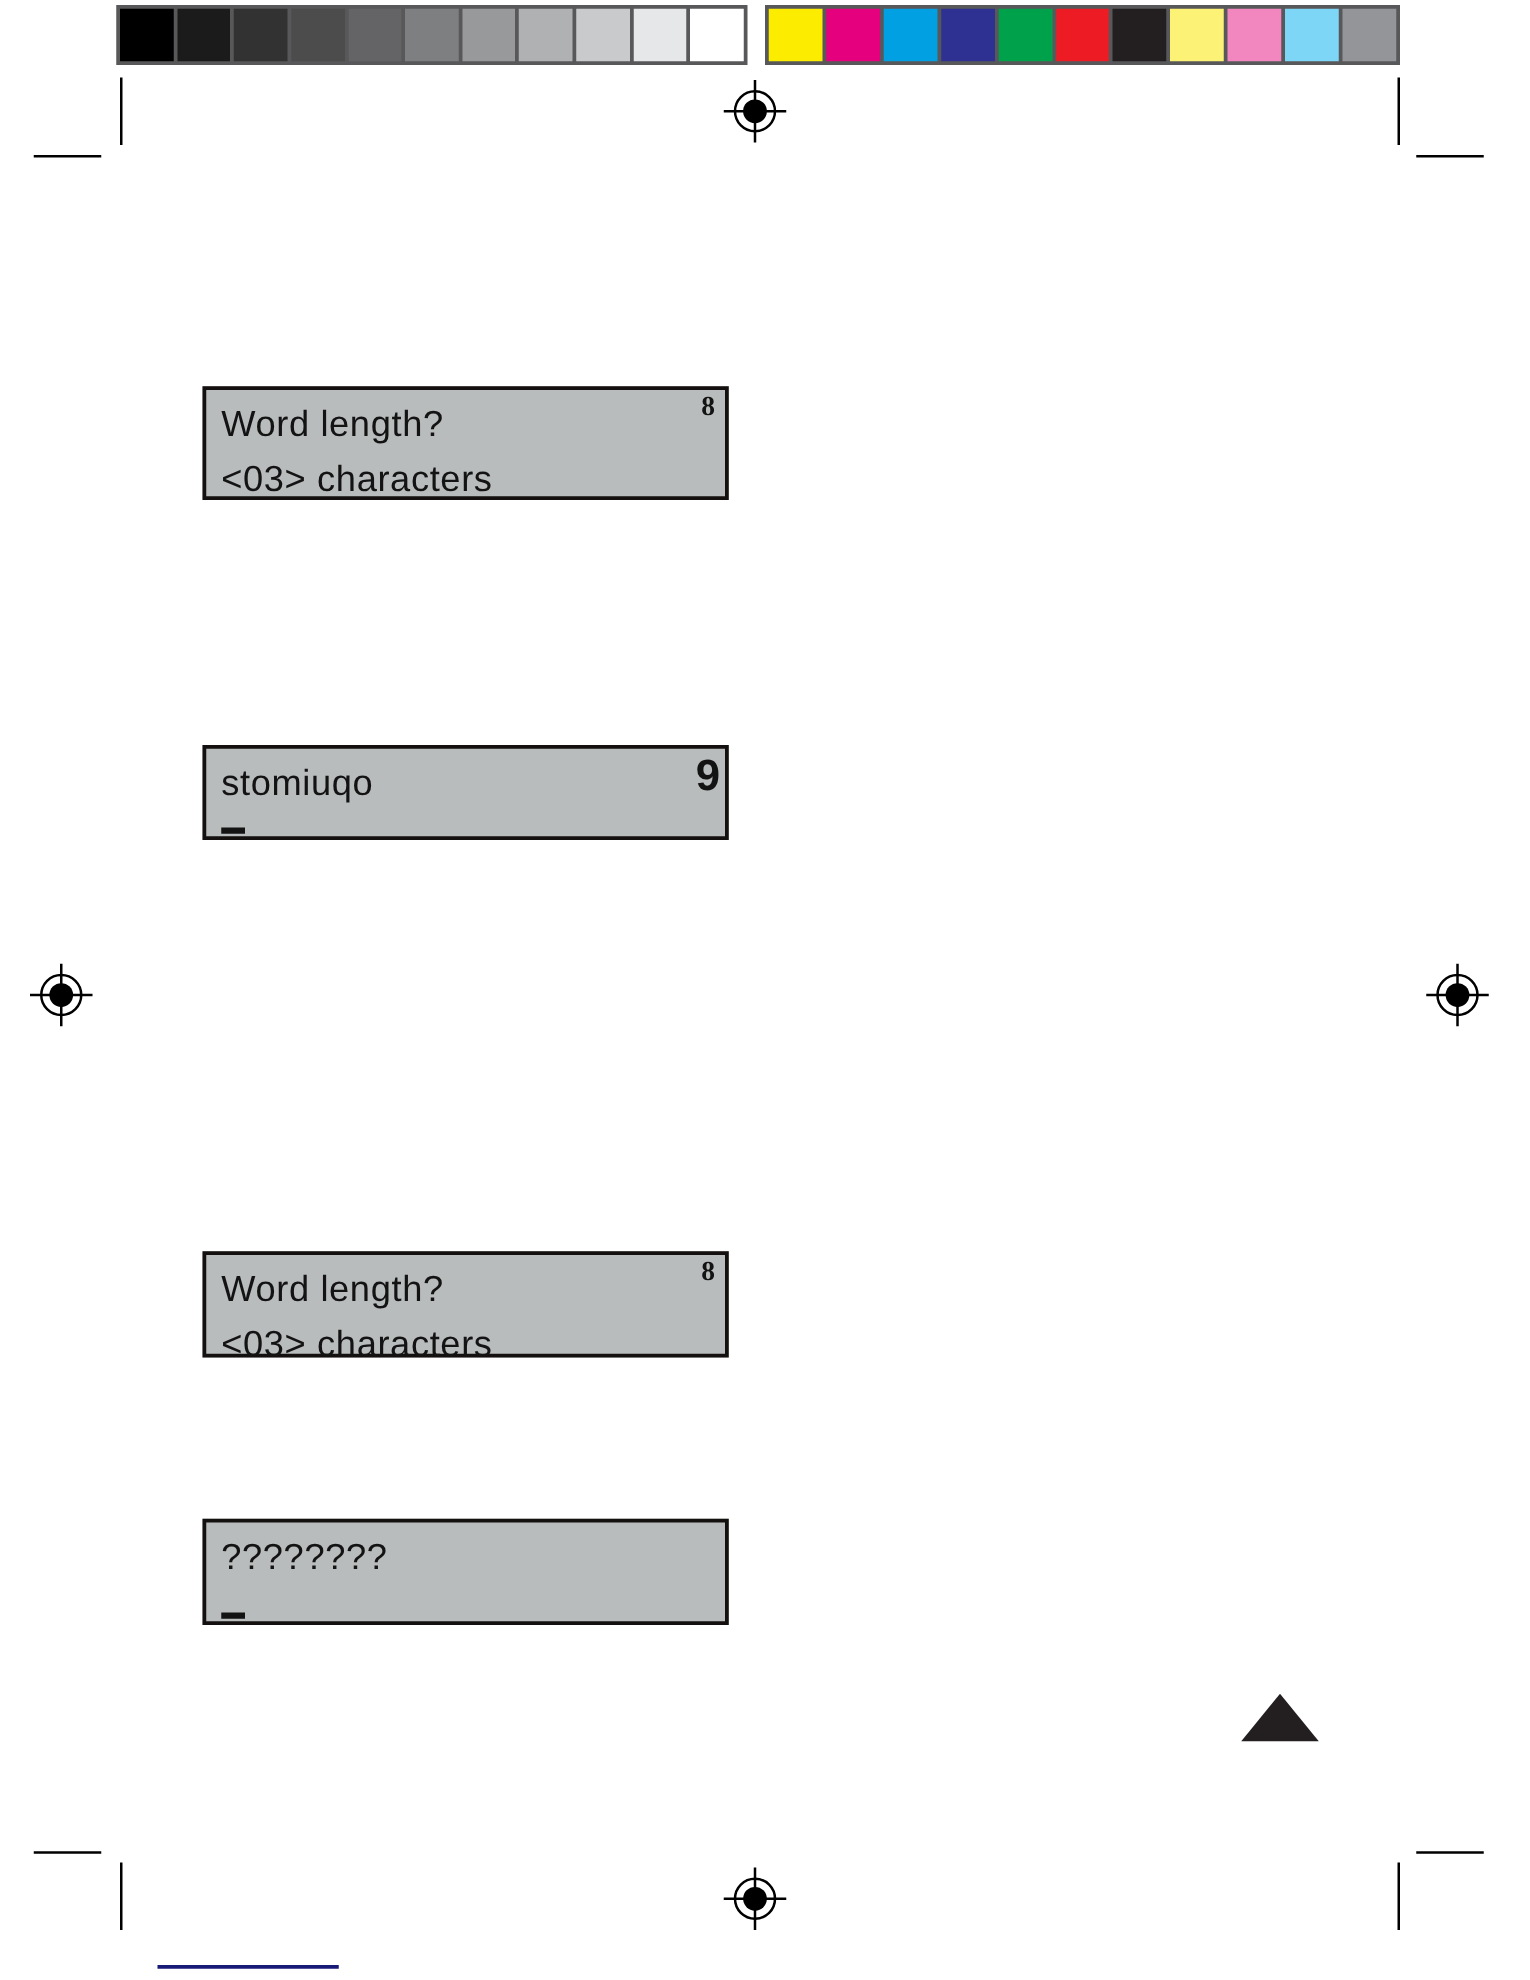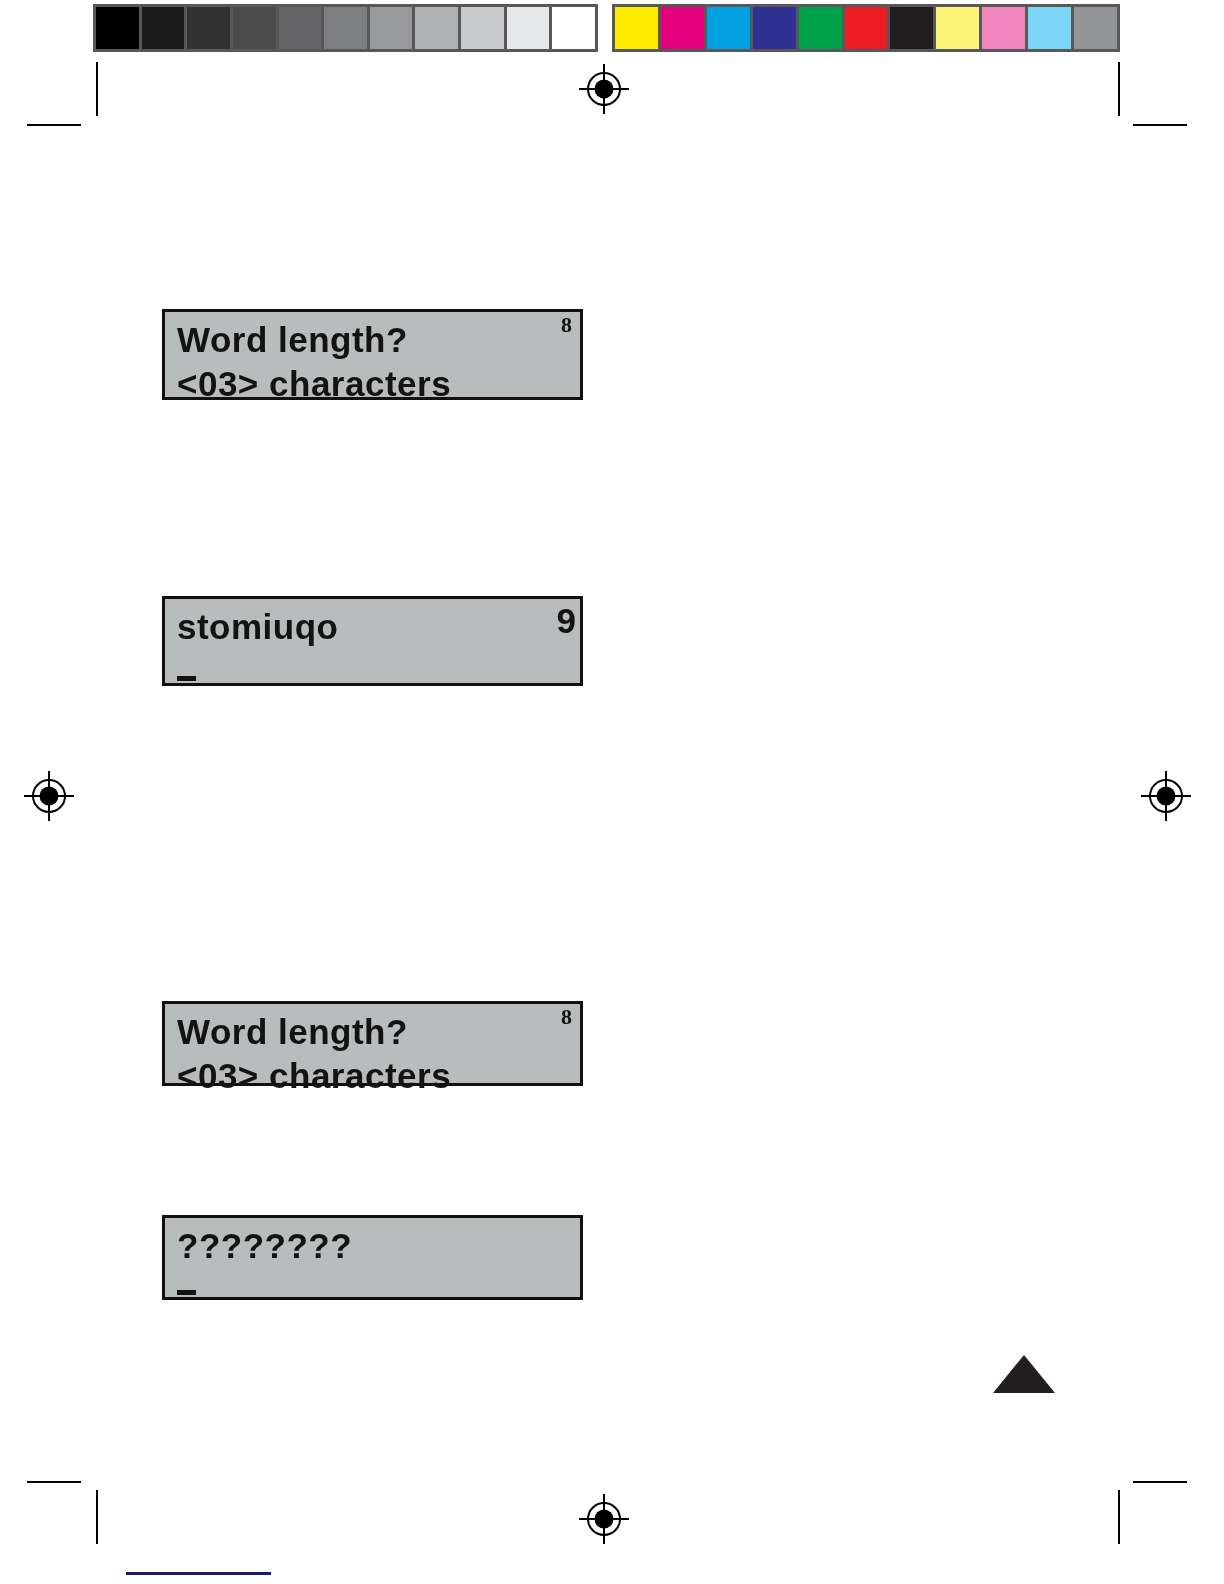--- a/index.html
+++ b/index.html
@@ -63,22 +63,22 @@
     background: #b9bcbd;
     border: 3px solid #14100f;
     box-sizing: border-box;
     padding: 6px 12px 4px 12px;
   }
   .lcd-row {
     position: relative;
     display: block;
     white-space: pre;
     font-family: "Liberation Sans", sans-serif;
-    font-weight: bold;
-    font-size: 35px;
+    font-weight: normal;
+    font-size: 29px;
     line-height: 44px;
     letter-spacing: 0.5px;
     color: #141313;
   }
   .lcd-row.blank { color: transparent; }
   .lcd-right {
     position: absolute;
     right: 4px;
     top: 0;
     font-family: "Liberation Sans", sans-serif;
@@ -189,21 +189,21 @@
           <line x1="2" y1="27" x2="52" y2="27" stroke="#000" stroke-width="2"></line>
         </svg></div>
     </div>
 
   <div id="displays-layer">
       <div class="lcd-panel" style="left: 162px; top: 309px; height: 91px;">
         <span class="lcd-row">Word length?</span>
         <span class="lcd-row">&lt;03&gt; characters</span>
         <span class="footnote-marker">8</span>
       </div>
-      <div class="lcd-panel" style="left: 162px; top: 596px; height: 90px;">
+      <div class="lcd-panel" style="left: 162px; top: 596px; height: 76px;">
         <span class="lcd-row">stomiuqo</span>
         <span class="lcd-right">9</span>
         <span class="lcd-row blank"> </span>
         <span class="lcd-cursor"></span>
       </div>
       <div class="lcd-panel" style="left: 162px; top: 1001px; height: 85px;">
         <span class="lcd-row">Word length?</span>
         <span class="lcd-row">&lt;03&gt; characters</span>
         <span class="footnote-marker">8</span>
       </div>

